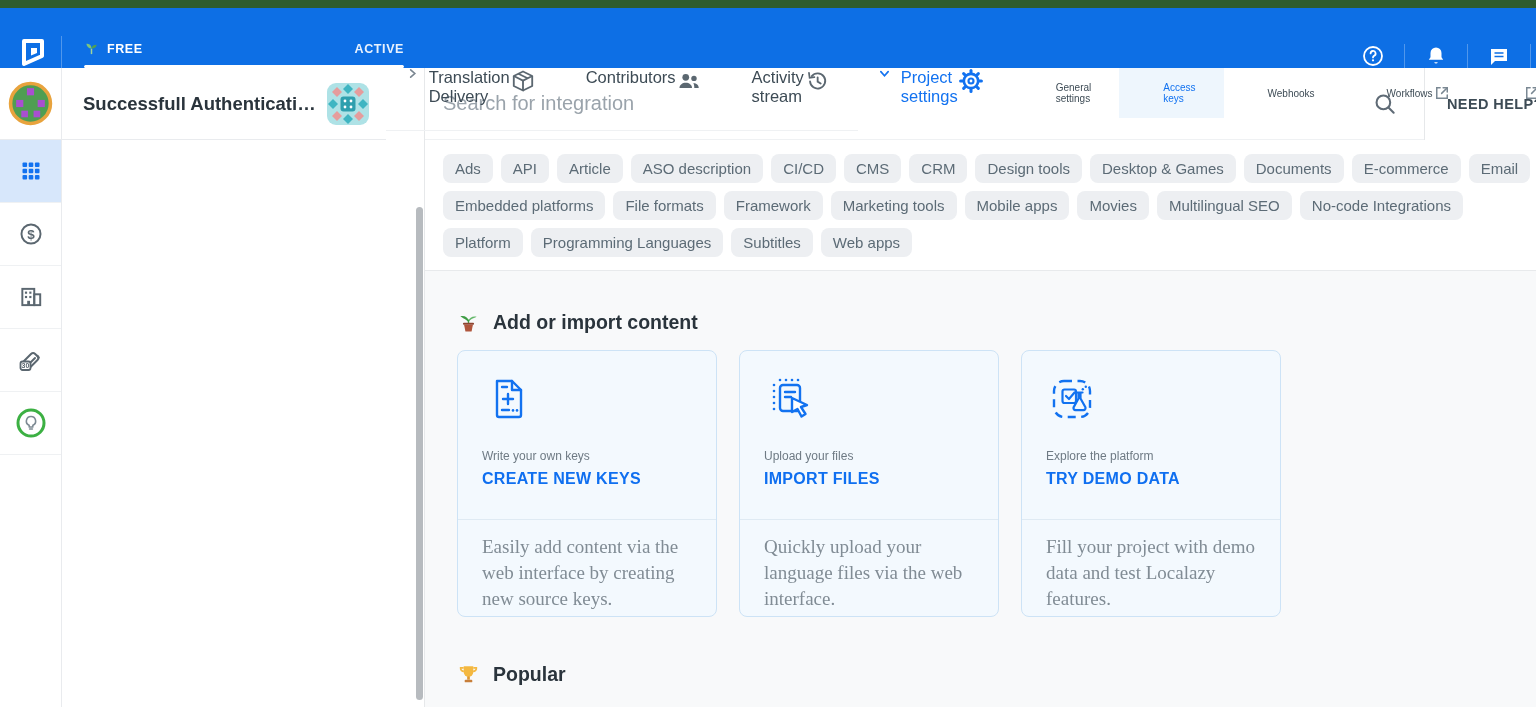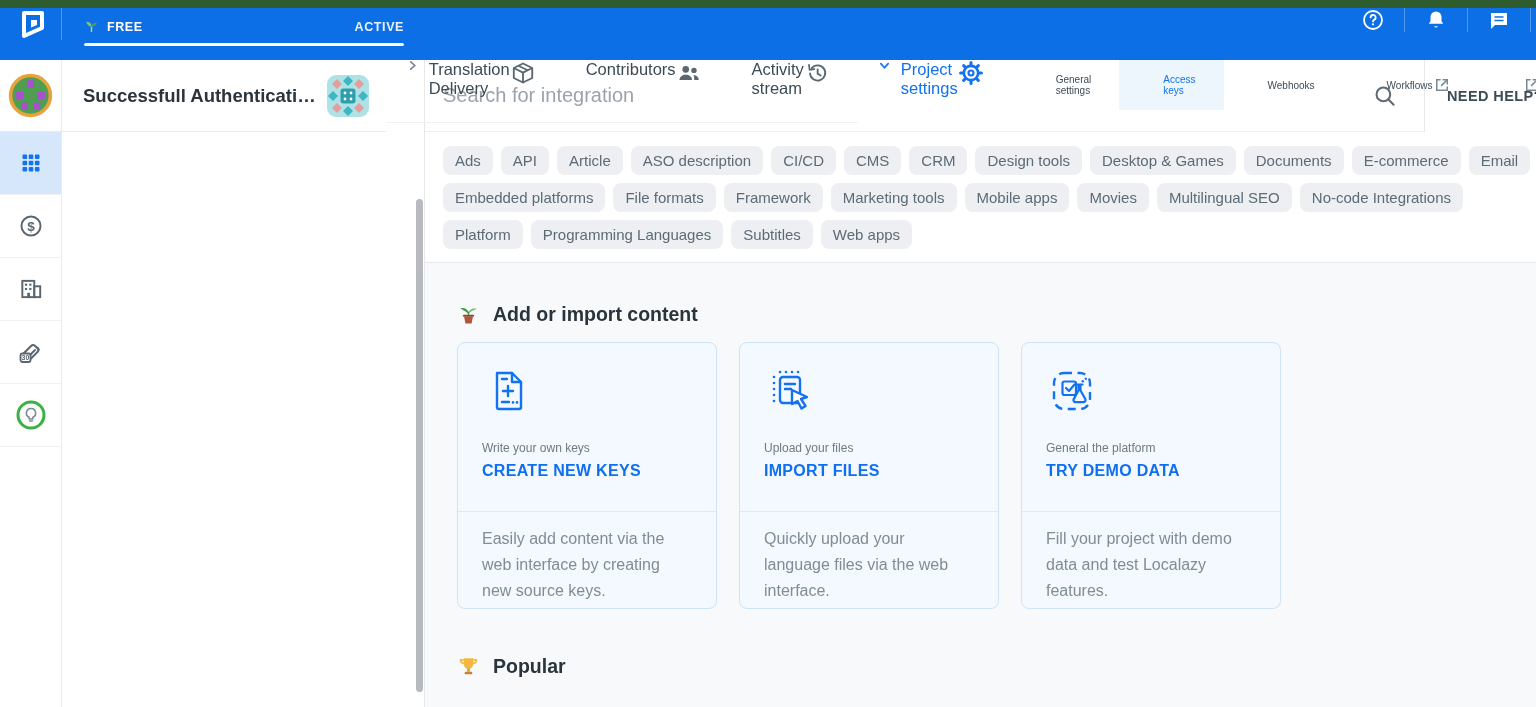--- a/index.html
+++ b/index.html
@@ -2,21 +2,21 @@
 <html><head>
 <meta charset="utf-8">
 <style>
   * { margin:0; padding:0; box-sizing:border-box; }
   html,body { width:1536px; height:707px; overflow:hidden; background:#fff;
               font-family:"Liberation Sans", sans-serif; }
   .screen { width:1536px; height:707px; display:flex; flex-direction:column; overflow:hidden; }
 
   
   .top-strip { height:8px; background:#2e5c2e; flex:0 0 auto; }
-  .topbar { height:52px; background:#0d6fe5; display:flex; align-items:flex-start; flex:0 0 auto; }
+  .topbar { height:60px; background:#0d6fe5; display:flex; align-items:flex-end; flex:0 0 auto; }
   .logo-cell { width:62px; display:flex; align-items:center; justify-content:center;
                border-right:1px solid rgba(255,255,255,.28); }
   .plan-cell { width:362px; padding:11px 20px 0 22px; }
   .plan-row { display:flex; align-items:center; }
   .plan-label { color:#fff; font-size:12.5px; font-weight:bold; letter-spacing:.6px; margin-left:8px; }
   .plan-status { margin-left:auto; color:#e8f1fd; font-size:12.5px; font-weight:bold; letter-spacing:.6px; }
   .plan-progress { margin-top:9px; height:3px; border-radius:2px; background:rgba(255,255,255,.45); overflow:hidden; }
   .plan-progress-fill { height:100%; background:#fff; border-radius:2px; }
   .topbar-spacer { flex:1; border-left:1px solid rgba(255,255,255,.28); }
   .topbar-actions { display:flex; align-items:stretch; margin-right:5px;
@@ -81,21 +81,21 @@
   .section-header { display:flex; align-items:center; gap:13px; }
   .section-title { font-size:19.5px; font-weight:bold; color:#2a343c; }
 
   .cards { display:flex; gap:22px; margin-top:16px; }
   .card { width:260px; height:267px; background:#f3f9fe; border:1px solid #cde3f6;
           border-radius:8px; overflow:hidden; cursor:pointer; display:flex; flex-direction:column; }
   .card-top { padding:22px 24px 0 24px; flex:1; }
   .card-title { margin-top:24px; font-size:12px; color:#6e7a84; }
   .card-action { margin-top:7px; font-size:16px; font-weight:bold; color:#0f6ff0; letter-spacing:.3px; }
   .card-divider { border-top:1px solid #dfeaf3; }
-  .card-desc { padding:14px 24px 0 24px; font-size:16px; line-height:26px; color:#818c95; height:96px; }
+  .card-desc { padding:14px 24px 0 24px; font-size:19px; line-height:26px; color:#818c95; height:96px;font-family:Liberation Serif, serif; }
 
   .popular-header { margin-top:46px; }
 
   svg { display:block; }
 </style>
 </head>
 <body>
 
 <div class="screen">
 
@@ -451,21 +451,21 @@
                 <rect x="8" y="8" width="36" height="36" rx="10" fill="none" stroke="#1272f0" stroke-width="2.4" stroke-dasharray="8 5.5"></rect>
                 <g fill="none" stroke="#1272f0" stroke-width="2.2" stroke-linejoin="round" stroke-linecap="round">
                   <rect x="16.5" y="16.5" width="13.5" height="13.5" rx="2"></rect>
                   <path d="M20 23 l3 3 L28.5 19.5"></path>
                   <path d="M32.5 20 v5.5 l-4.8 8.6 a2.1 2.1 0 0 0 1.9 3.1 h7.8 a2.1 2.1 0 0 0 1.9 -3.1 L34.5 25.5 V20"></path>
                   <path d="M30.5 19.5 h6"></path>
                 </g>
                 <circle cx="36.8" cy="16.2" r="1.2" fill="#1272f0"></circle>
                 <circle cx="39.8" cy="13.8" r="1.2" fill="#1272f0"></circle>
               </svg>
-              <div class="card-title">General the platform</div>
+              <div class="card-title">Explore the platform</div>
               <div class="card-action">TRY DEMO DATA</div>
             </div>
             <div class="card-divider"></div>
             <div class="card-desc">Fill your project with demo data and test Localazy features.</div>
           </div>
 
         </div>
 
         <div class="section-header popular-header">
           <svg width="23" height="23" viewBox="0 0 24 24">

